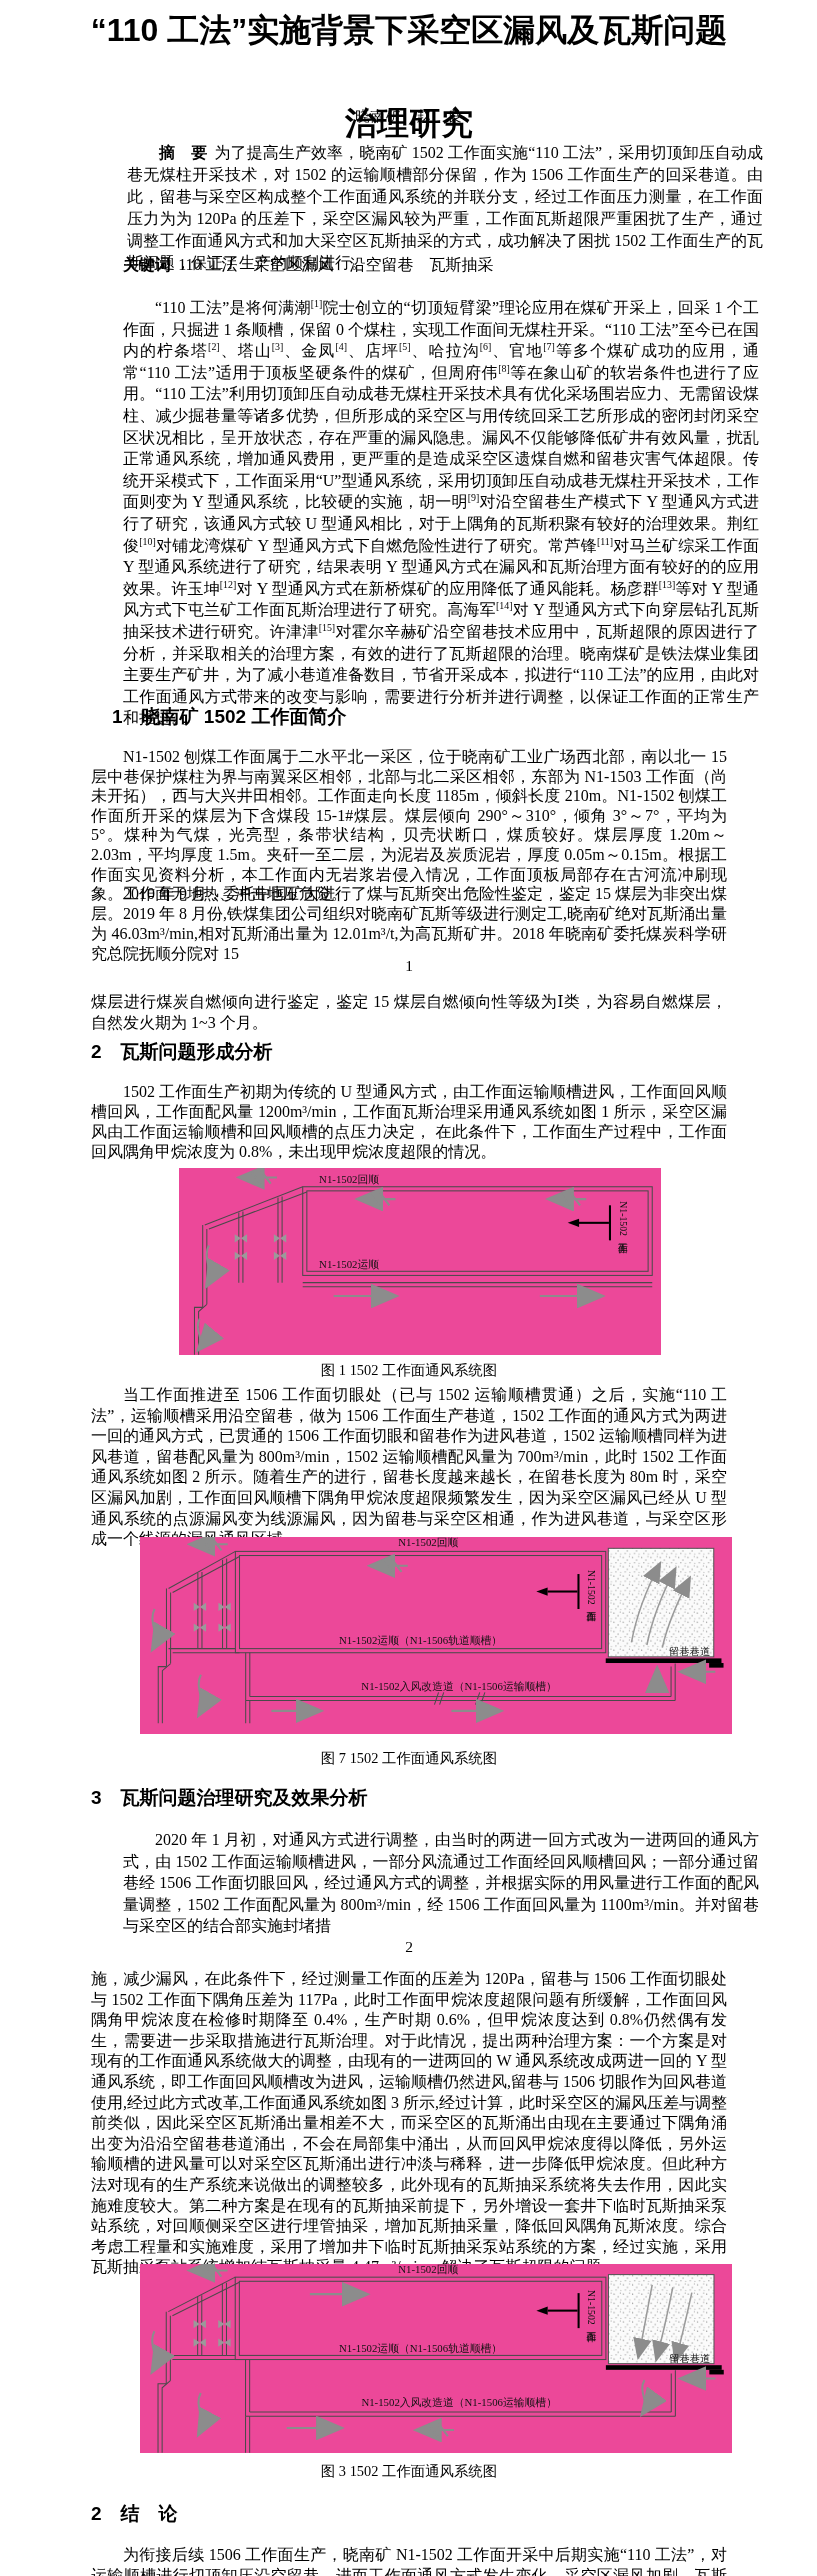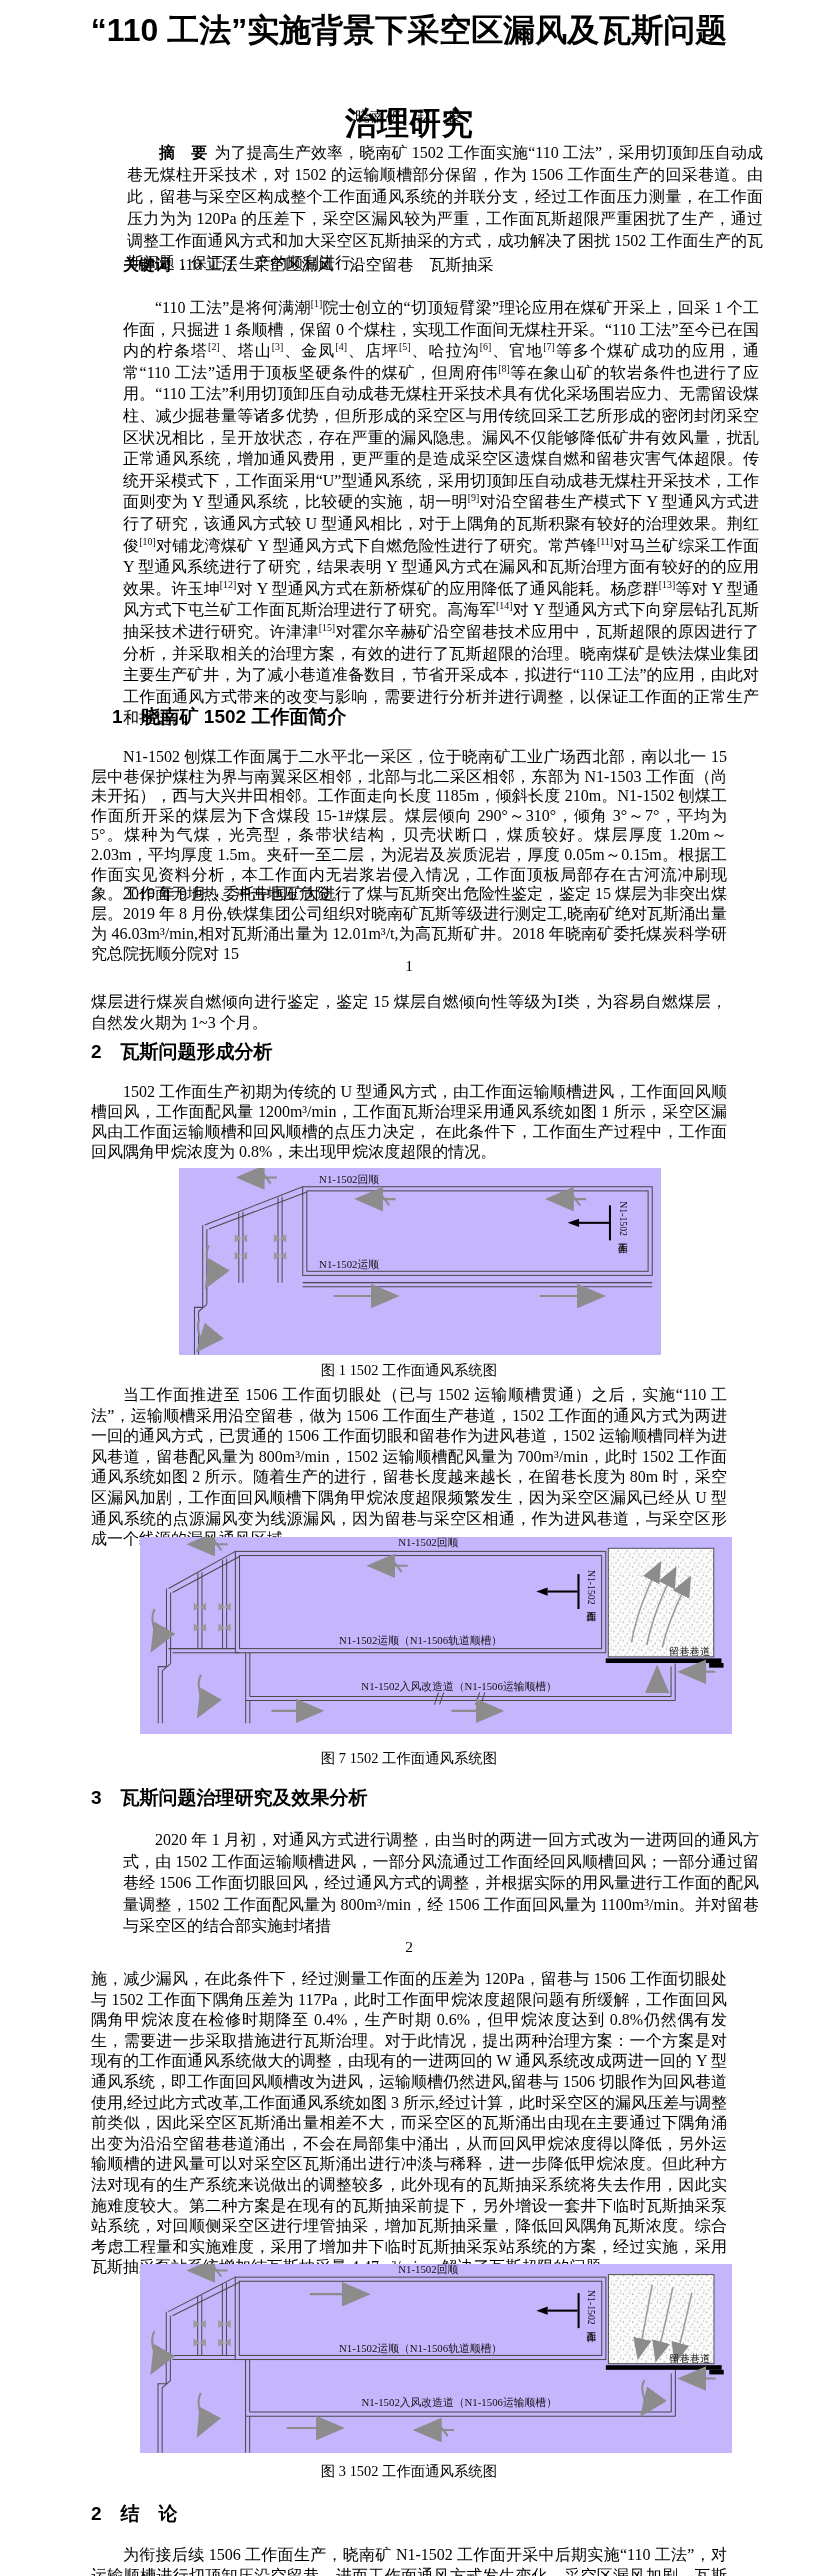--- a/index.html
+++ b/index.html
@@ -14,21 +14,21 @@
     font-size:32px;text-align:center;width:100%;}
   .authors{font-size:14.4px;text-align:center;width:100%;letter-spacing:1px;}
   .body-text{font-size:16px;line-height:20.6px;text-align:justify;}
   .indent{text-indent:2em;}
   .lh38{line-height:19.6px;}.lh39{line-height:20px;}.lh40{line-height:20.6px;}
   .lh42{line-height:21.6px;margin-left:32px;}.lh43{line-height:22px;}
   .lbl{font-weight:bold;font-family:"Liberation Sans","DejaVu Sans",sans-serif;margin-right:7.2px;}
   .heading{font-family:"Liberation Sans","DejaVu Sans",sans-serif;font-weight:bold;font-size:19px;}
   .caption{font-size:14.4px;text-align:center;width:636px;left:91px;}
   .pagenum{font-size:15.5px;text-align:center;width:100%;}
-  .fig{background:#c4b5fd;text-decoration:underline;}
+  .fig{background:#ec4899;text-decoration:underline;}
   sup{font-size:0.62em;line-height:0;vertical-align:super;}
   svg text{font-family:"Liberation Serif","DejaVu Serif",serif;fill:#111;}
   .vtext{writing-mode:vertical-rl;}
 </style>
 </head>
 <body>
 
 <div class="abs title-line" style="top:9.3px;">“110 工法”实施背景下采空区漏风及瓦斯问题</div>
 <div class="abs title-line" style="top:54px;margin-top:48px;">治理研究</div>
 

